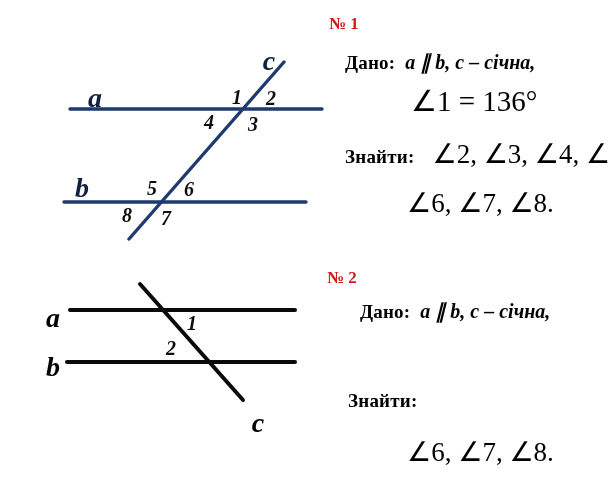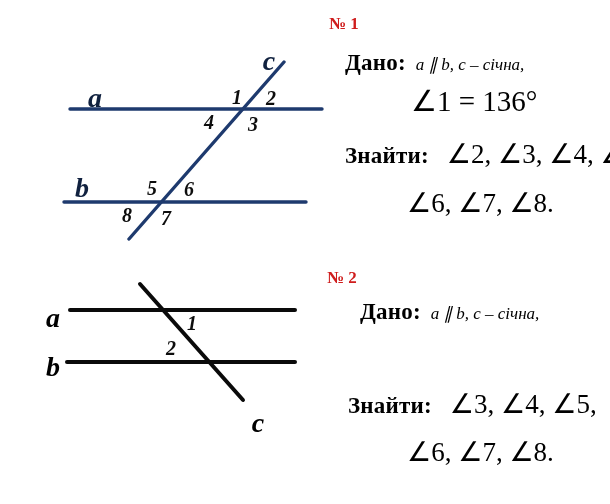--- a/index.html
+++ b/index.html
@@ -20,27 +20,27 @@
   .abs{position:absolute;white-space:nowrap;}
   .prob-num{
     font-weight:bold;
     font-size:17px;
     color:var(--accent-red);
     font-family:"Liberation Serif", serif;
   }
   .given-row{display:flex;align-items:baseline;gap:10px;}
   .kw{
     font-weight:bold;
-    font-size:23px;
+    font-size:19px;
     letter-spacing:0.2px;
   }
   .given-math{
-    font-weight:normal;
+    font-weight:bold;
     font-style:italic;
-    font-size:17px;
+    font-size:20px;
   }
   .equation{
     font-size:29px;
     line-height:1.05;
   }
   .find-row{display:flex;align-items:baseline;gap:18px;}
   .angle-list{
     font-size:27px;
     line-height:1.05;
   }
@@ -121,18 +121,17 @@
   <div class="abs prob-num" style="left:327px;top:268px;">№ 2</div>
 
   <div class="abs given-row" style="left:360px;top:299px;">
     <span class="kw">Дано:</span>
     <span class="given-math">a ∥ b,  c – січна,</span>
   </div>
 
 
   <div class="abs find-row" style="left:348px;top:390px;">
     <span class="kw">Знайти:</span>
-    <span class="angle-list">∠3, ∠4, ∠5,</span>
   </div>
 
   <div class="abs angle-list" style="left:407px;top:438px;">∠6, ∠7, ∠8.</div>
 
 </div>
 
 </body></html>

